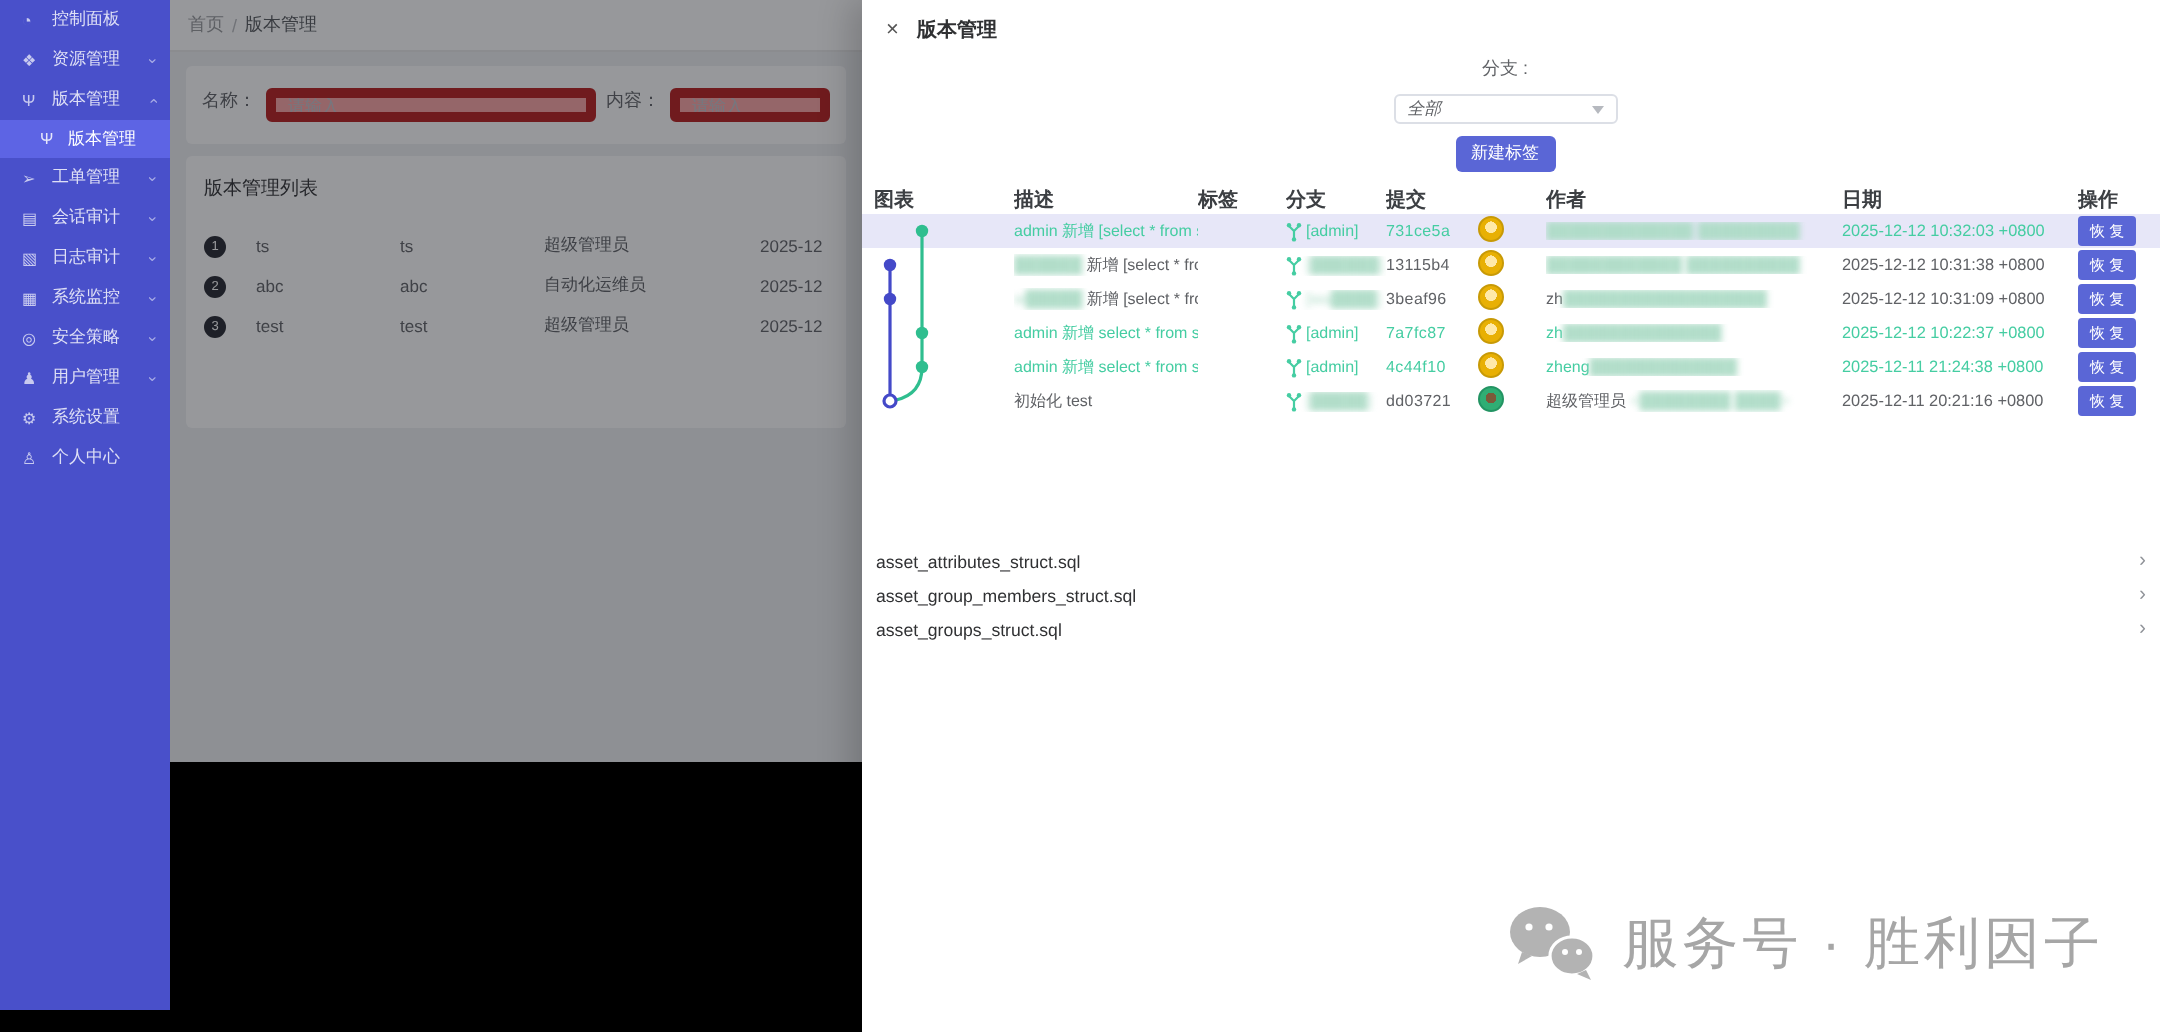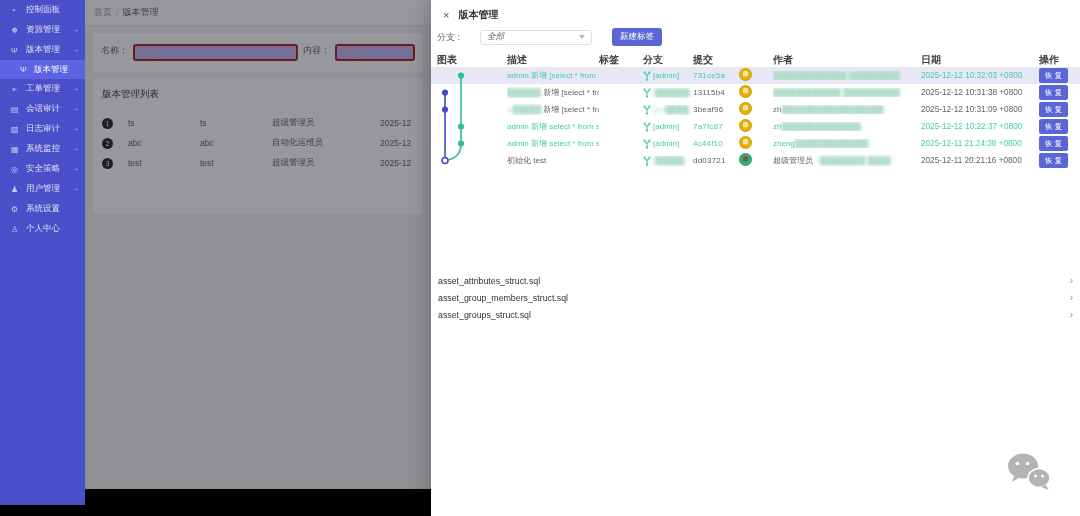--- a/index.html
+++ b/index.html
@@ -13,53 +13,53 @@
   .nav-item { height:20px; display:flex; align-items:center; padding:0 7px 0 11px;
     color:rgba(255,255,255,.82); font-size:8.5px; cursor:pointer; white-space:nowrap; }
   .nav-icon { width:11px; font-size:8px; opacity:.85; margin-right:4px; }
   .nav-arrow { margin-left:auto; font-size:8px; opacity:.65; transform:rotate(90deg); }
   .nav-arrow.up { transform:rotate(-90deg); }
   .sub-item { height:19px; display:flex; align-items:center; padding-left:20px; background:#5d64e4;
     color:#fff; font-size:8.5px; cursor:pointer; }
   .sub-item .nav-icon { width:10px; }
 
   
-  .main { position:absolute; left:85px; top:0; width:346px; height:489px; background:#eef0f3; z-index:1; }
+  .main { position:absolute; left:85px; top:0; width:346px; height:381px; background:#eef0f3; z-index:1; }
   .topbar { height:26px; background:#fff; border-bottom:1px solid #e9e9e9; display:flex; align-items:center;
     padding-left:9px; font-size:9px; }
   .bc-home { color:#97999c; cursor:pointer; }
   .bc-sep { color:#b9bbbe; margin:0 4px; }
   .bc-cur { color:#55585c; }
   .content { padding:7px 8px; }
   .card { background:#fff; border-radius:3px; }
   .search-card { padding:11px 8px; display:flex; align-items:flex-start; gap:5px; overflow:hidden; }
   .f-label { font-size:9px; color:#606266; white-space:nowrap; }
-  .f-input { height:17px; border:2px solid #b91c1c; border-radius:3px; font-size:8.5px; padding:0 6px;
-    color:#606266; outline:none; background:#c4b5fd; }
+  .f-input { height:17px; border:5px solid #b91c1c; border-radius:3px; font-size:8.5px; padding:0 6px;
+    color:#606266; outline:none; background:#fca5a5; }
   .f-input::placeholder { color:#c0c4cc; }
   .f-input.name { width:208px; }
   .f-input.cont { width:80px; }
   .list-card { margin-top:6px; padding:10px 9px 12px 9px; height:136px; }
   .card-title { font-size:9.5px; color:#303133; margin-bottom:12px; }
   .m-grid { display:grid; grid-template-columns:26px 72px 72px 108px 1fr; align-items:center; }
   .m-head { height:16px; font-size:8.8px; font-weight:bold; color:#4d5156; }
   .m-row { height:20px; font-size:8.5px; color:#606266; cursor:pointer; }
   .m-cell { overflow:hidden; white-space:nowrap; }
   .num-badge { width:11px; height:11px; border-radius:50%; background:#23262e; color:#fff; font-size:6.5px;
     display:flex; align-items:center; justify-content:center; }
   .mask { position:absolute; inset:0; background:rgba(24,27,34,.45); z-index:5; cursor:pointer; }
   .bottom-strip { position:absolute; left:0; bottom:0; width:431px; height:11px; background:#000; z-index:6; }
 
   
   .drawer { position:absolute; left:431px; top:0; width:649px; height:516px; background:#fff; z-index:10;
     box-shadow:-6px 0 16px rgba(0,0,0,.18); }
   .d-header { height:24px; display:flex; align-items:center; padding:6px 12px 0 12px; gap:9px; }
   .d-close { font-size:11px; color:#555; cursor:pointer; line-height:1; }
   .d-title { font-size:10px; font-weight:bold; color:#303133; }
-  .d-controls { display:flex; align-items:center; gap:20px; padding:4px 12px 2px 6px; }
+  .d-controls { display:flex; align-items:center; gap:6px; padding:4px 12px 2px 6px;flex-direction:column; }
   .d-controls .lbl { font-size:9px; color:#606266; }
   .sel { height:15px; border:1px solid #dcdfe6; border-radius:3px; background:#fff; display:flex;
     align-items:center; justify-content:space-between; padding:0 6px; cursor:pointer; }
   .sel-branch { width:112px; }
   .sel-val { font-size:8.5px; color:#606266;font-style:italic; }
   .caret { width:0; height:0; border-left:3px solid transparent; border-right:3px solid transparent;
     border-top:4px solid #b6b9bf; }
   .btn { background:#5a66d6; color:#fff; border:none; border-radius:3px; cursor:pointer;
     font-family:inherit; }
   .btn-newtag { font-size:8.5px; padding:3px 8px; }
@@ -395,15 +395,16 @@
     <svg width="46" height="40" viewBox="0 0 46 40">
       <ellipse cx="17" cy="14" rx="15" ry="12.5" fill="#b3b3b3"></ellipse>
       <path d="M8,24 L6,30 L13,26 Z" fill="#b3b3b3"></path>
       <circle cx="11.5" cy="11.5" r="1.8" fill="#fff"></circle>
       <circle cx="21.5" cy="11.5" r="1.8" fill="#fff"></circle>
       <ellipse cx="33" cy="26" rx="11" ry="9.5" fill="#b3b3b3" stroke="#fff" stroke-width="1.6"></ellipse>
       <path d="M40,33 L42.5,38 L35.5,35 Z" fill="#b3b3b3"></path>
       <circle cx="29.5" cy="24" r="1.5" fill="#fff"></circle>
       <circle cx="36.5" cy="24" r="1.5" fill="#fff"></circle>
     </svg>
+    <span>服务号 · 胜利因子</span>
   </div>
 
 </div>
 
 </body></html>

